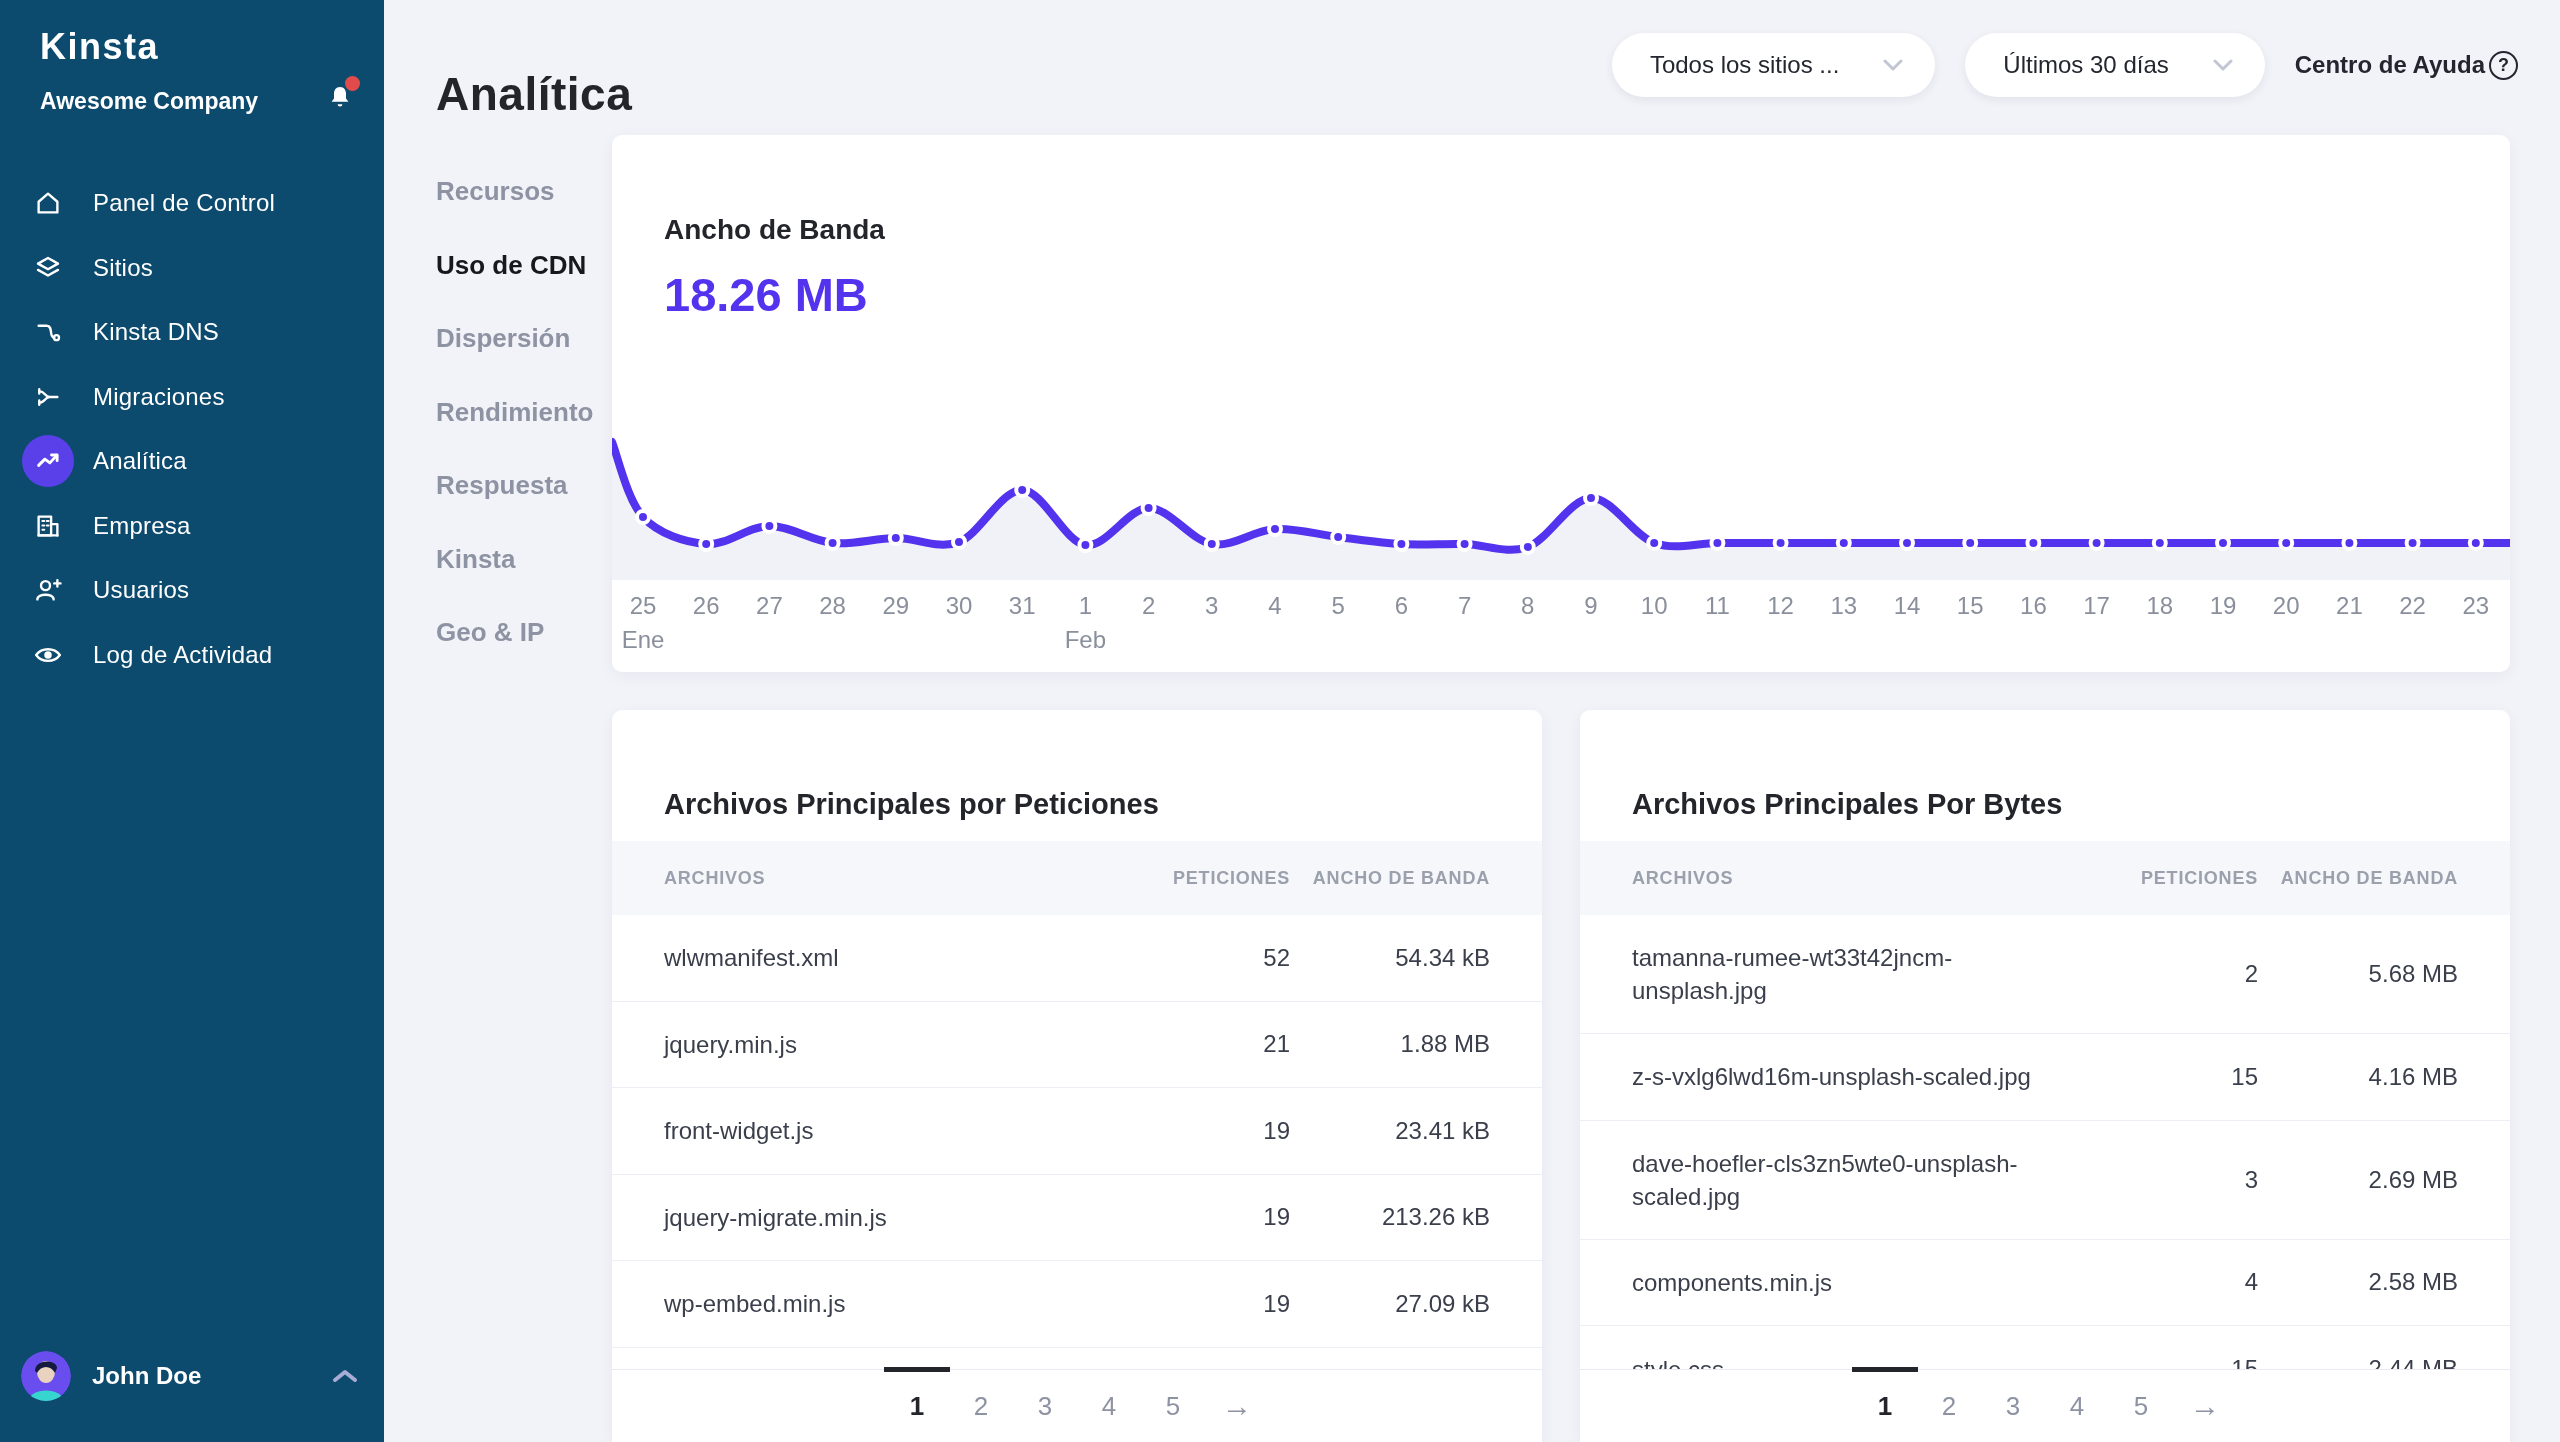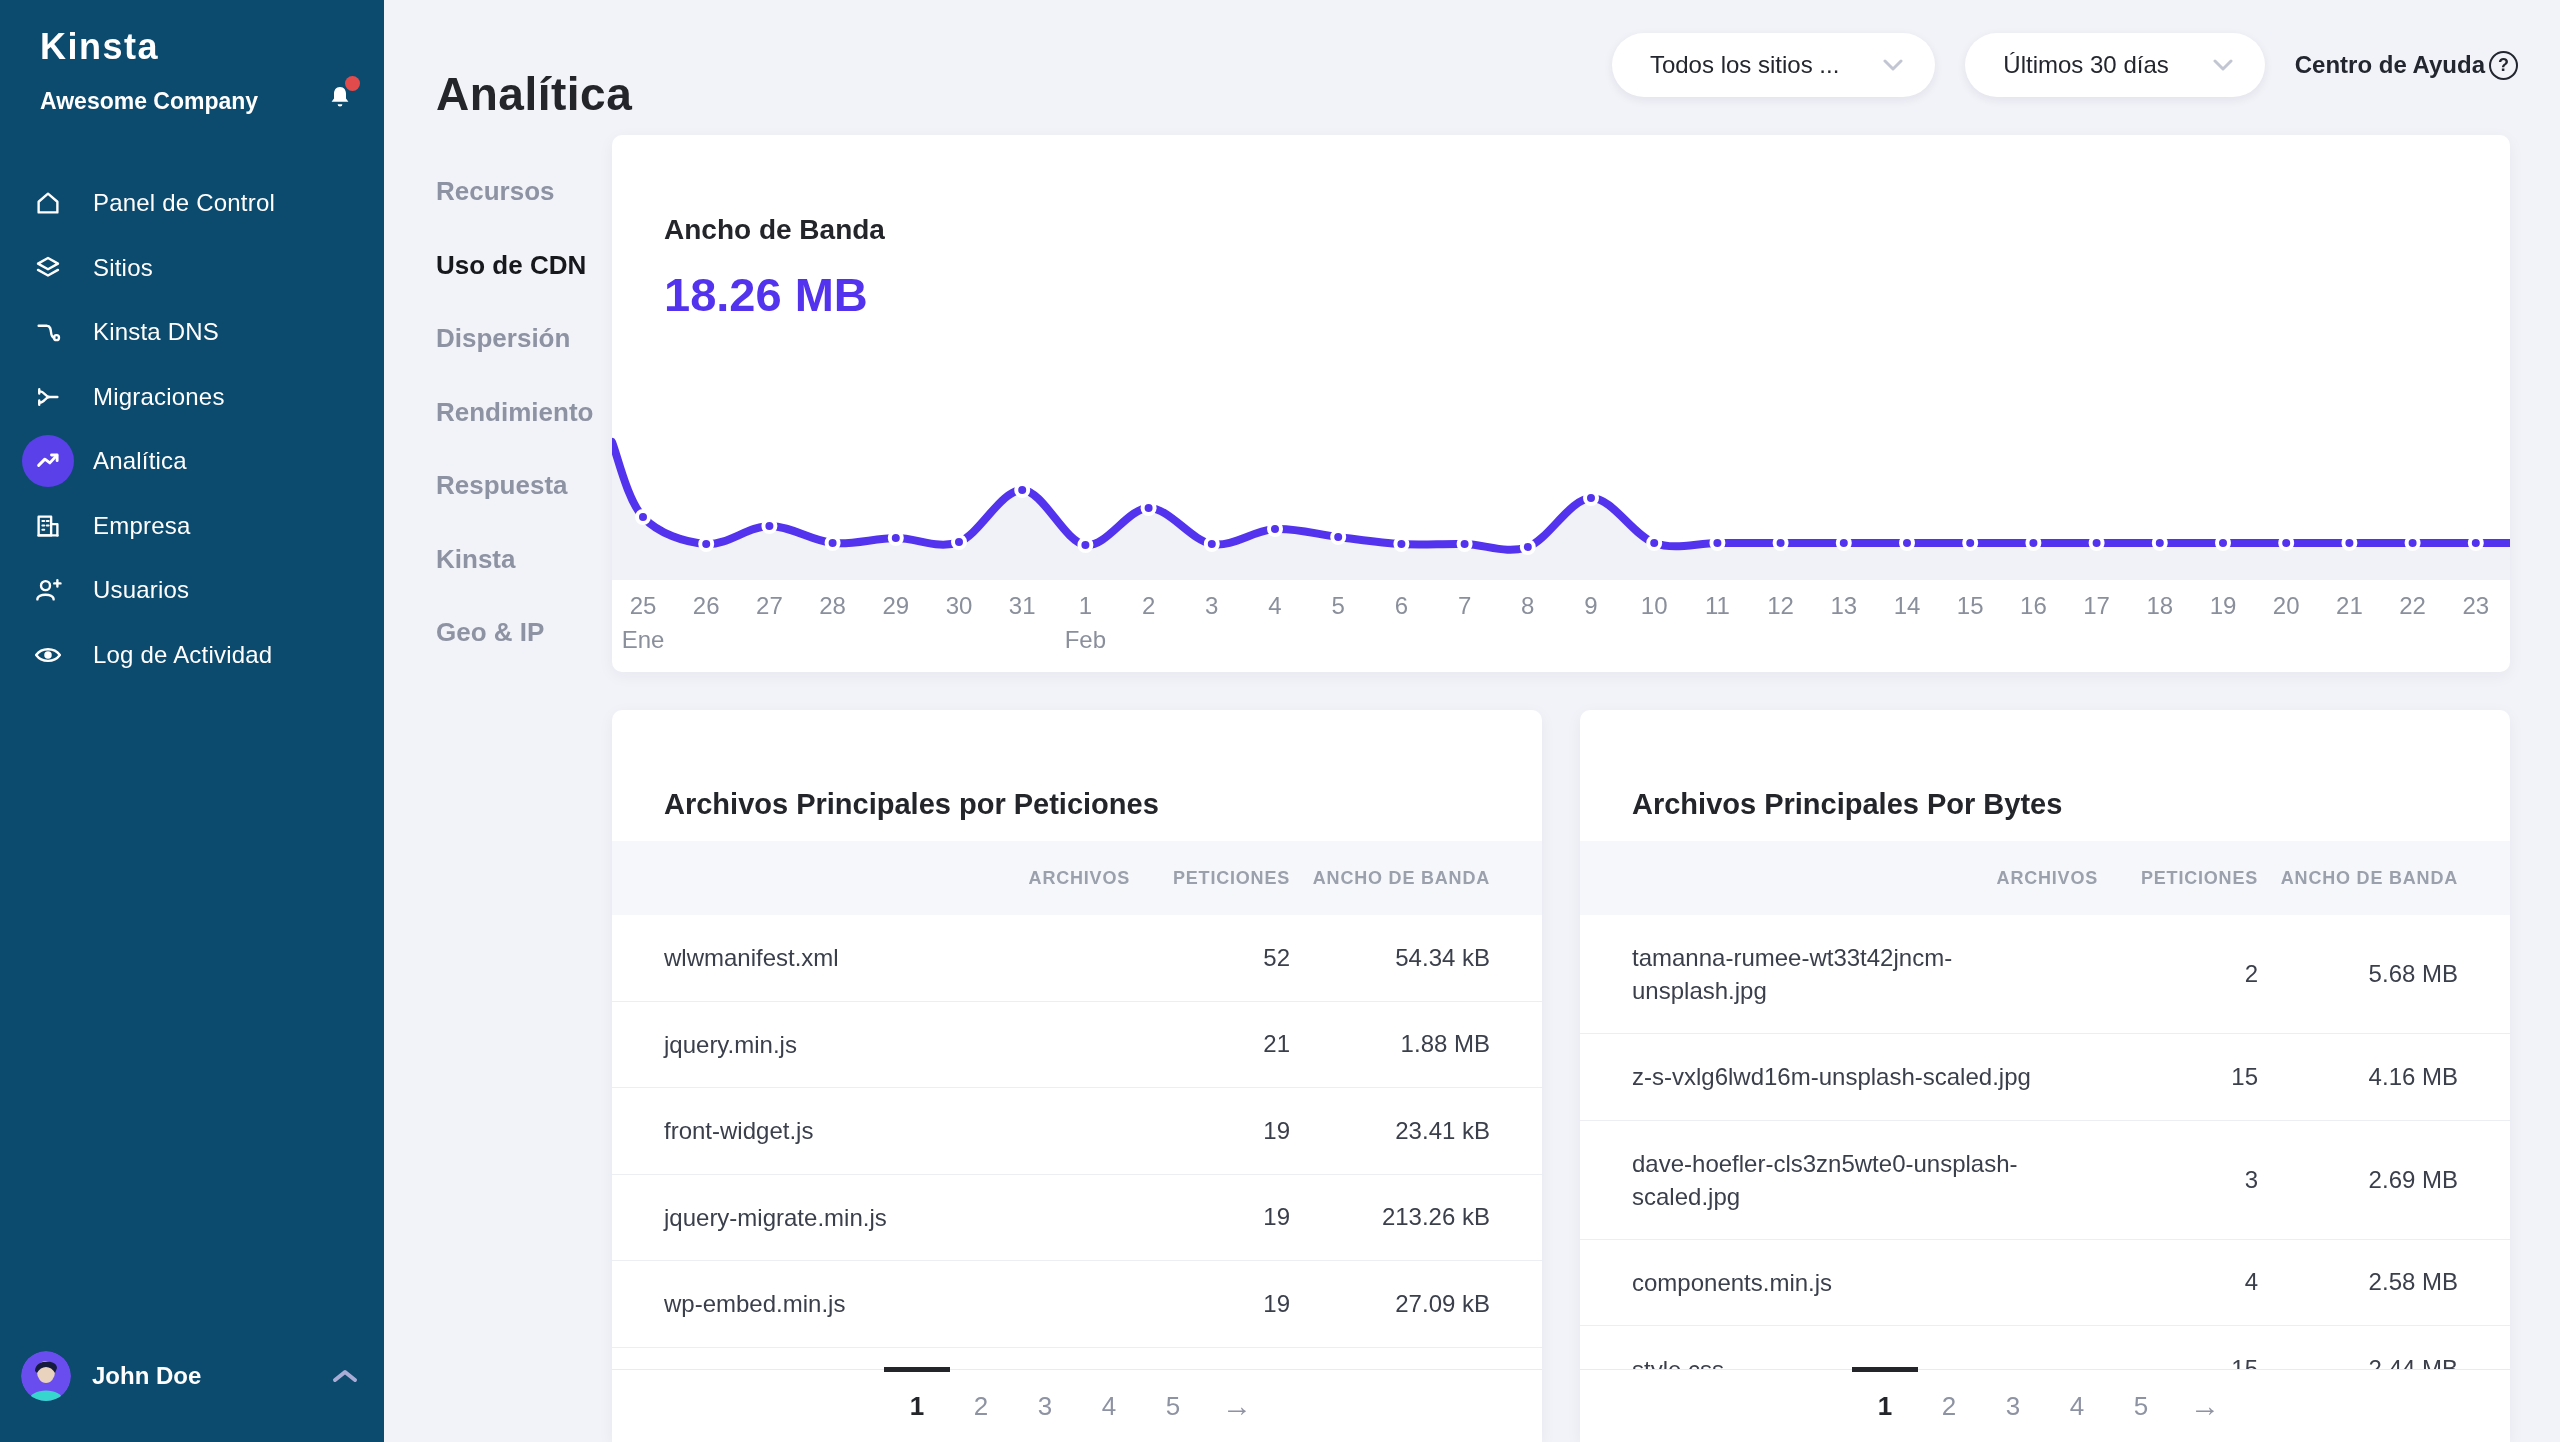--- a/index.html
+++ b/index.html
@@ -54,21 +54,21 @@
   .x-labels span,.month-labels span{position:absolute;transform:translateX(-50%);font-size:24px;color:#8A8F9C;white-space:nowrap}
 
   
   .table-card{position:absolute;top:710px;width:930px;height:732px;border-radius:10px 10px 0 0;overflow:hidden}
   .table-card.left{left:612px}
   .table-card.right{left:1580px}
   .tbl-title{position:absolute;left:52px;top:54px;font-size:29px;font-weight:700;color:#23252B}
   .thead{position:absolute;left:0;top:131px;width:100%;height:74px;background:#F6F7FA;display:flex;
     align-items:center;padding:0 52px;box-sizing:border-box}
   .th{font-size:18px;font-weight:700;color:#9AA0AC;letter-spacing:.8px;text-transform:uppercase}
-  .th.c-file{flex:1;text-align:right}
+  .th.c-file{flex:1;text-align:left}
   .th.c-req{width:160px;text-align:right}
   .th.c-bw{width:200px;text-align:right}
   .rows{position:absolute;left:0;top:205px;width:100%;bottom:72px;overflow:hidden}
   .trow{display:flex;align-items:center;padding:0 52px;border-bottom:1px solid #EDEEF3;box-sizing:border-box;min-height:86.5px}
   .trow.clipped{border-bottom:none}
   .td{font-size:24px;color:#3A3F4B}
   .td.c-file{flex:1;line-height:33px;padding:26px 40px 26px 0;box-sizing:border-box;overflow-wrap:break-word}
   .td.c-req{width:160px;text-align:right}
   .td.c-bw{width:200px;text-align:right}
   .pagination{position:absolute;left:0;bottom:0;width:100%;height:72px;background:#fff;border-top:1px solid #E9EBF0;

